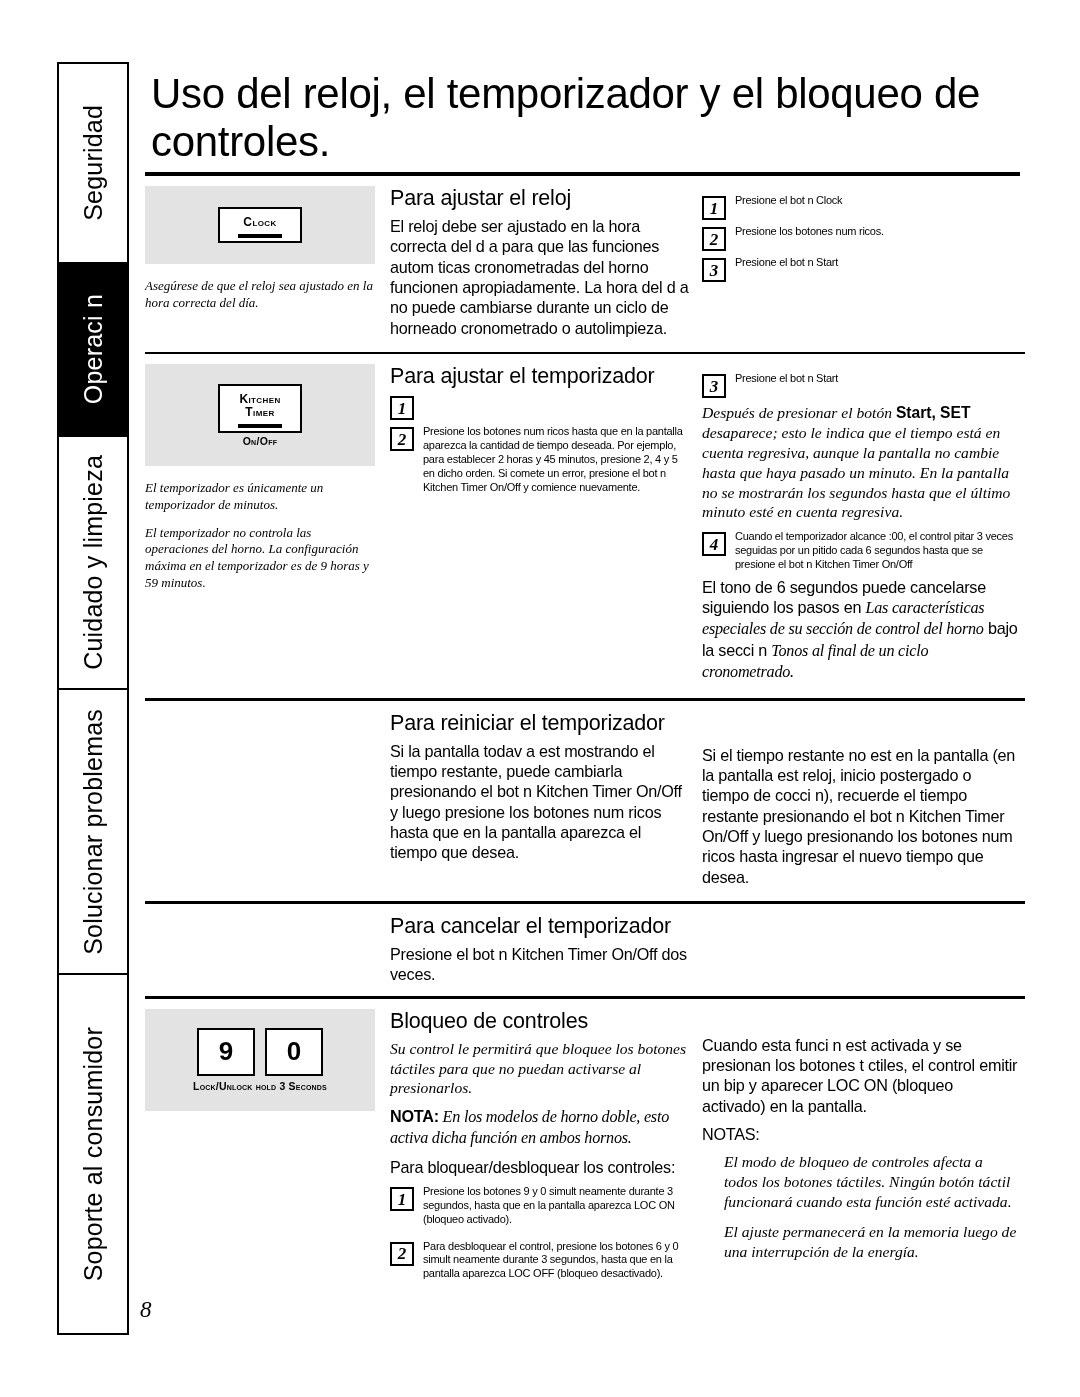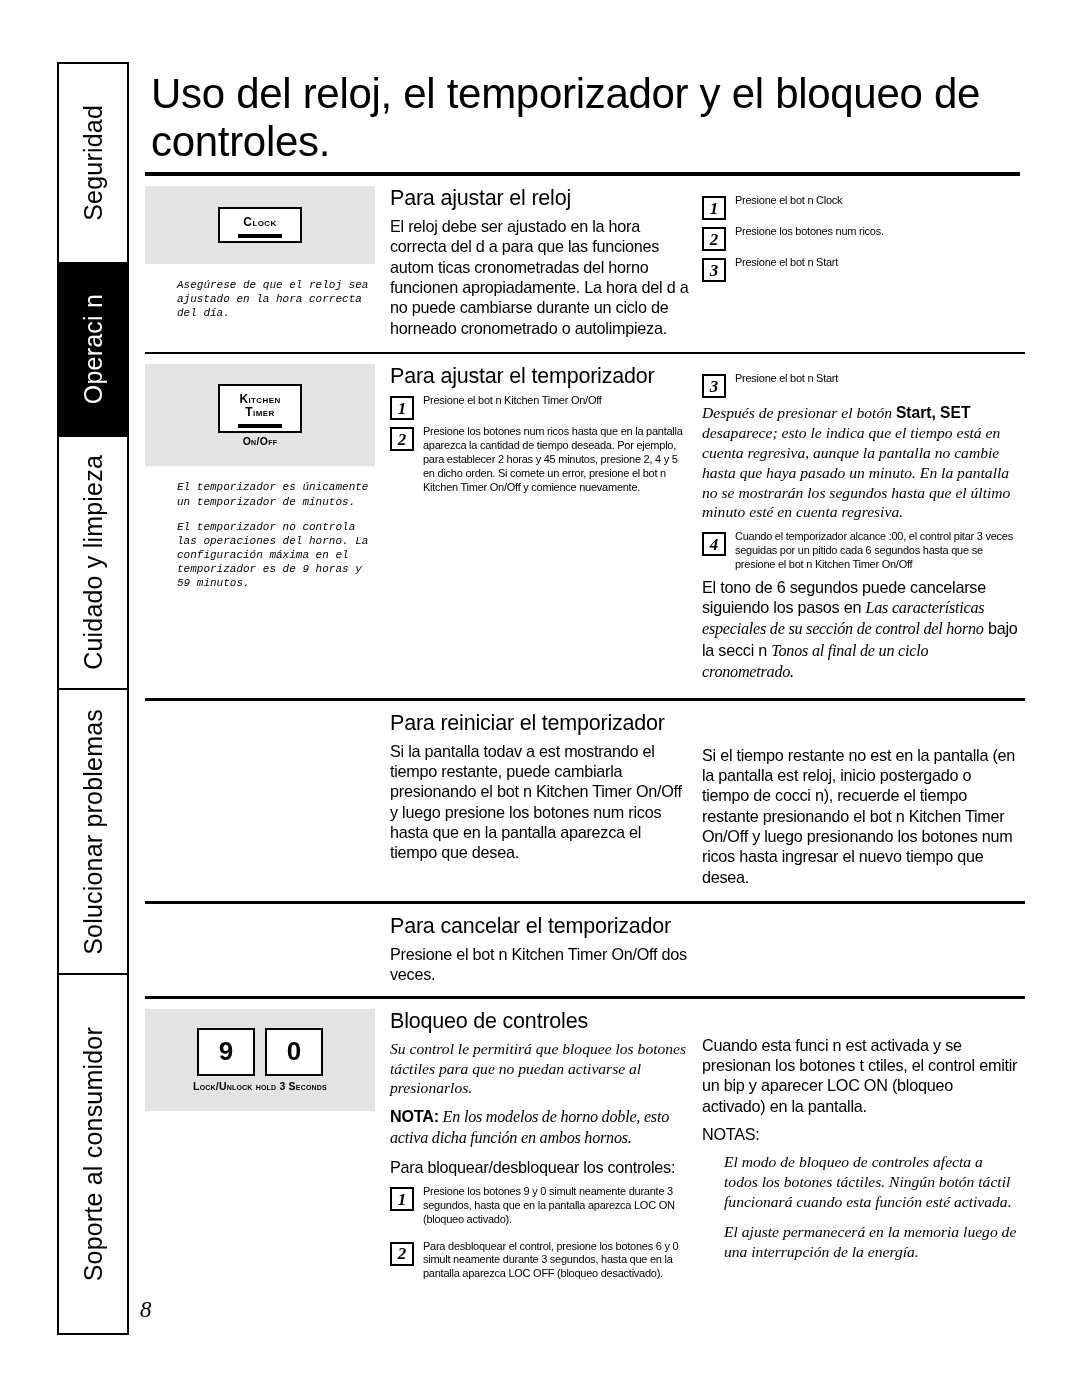--- a/index.html
+++ b/index.html
@@ -97,26 +97,25 @@
   }
   .btnbox .underbar {
     height: 4px; background: #000; margin-top: 5px;
   }
   .onoff {
     font-size: 10.5px; font-weight: bold;
     font-variant: small-caps; letter-spacing: .3px;
     margin-top: 2px;
   }
   .ill-note {
-    font-family: Liberation Mono, monospace;
+    font-family: Liberation Serif, serif;
     font-style: italic;
-    font-size: 11px;
+    font-size: 13px;
     line-height: 1.28;
     margin-top: 14px;
-    margin-left: 32px;
   }
   .ill-note + .ill-note { margin-top: 11px; }
 
   h2.sub {
     font-size: 21.5px;
     font-weight: normal;
     letter-spacing: -.2px;
     margin-bottom: 5px;
   }
   p.body {
@@ -245,21 +244,20 @@
           <div class="onoff">On/Off</div>
         </div>
         <div class="ill-note">El temporizador es únicamente un temporizador de minutos.</div>
         <div class="ill-note">El temporizador no controla las operaciones del horno. La configuración máxima en el temporizador es de 9 horas y 59 minutos.</div>
       </div>
 
       <div class="col-mid">
         <h2 class="sub">Para ajustar el temporizador</h2>
         <div class="step">
           <div class="numbox">1</div>
-          <div class="steptext">Presione el bot n  Kitchen Timer On/Off</div>
         </div>
         <div class="step">
           <div class="numbox">2</div>
           <div class="steptext">Presione los botones num ricos hasta que en la pantalla aparezca la cantidad de tiempo deseada. Por ejemplo, para establecer 2 horas y 45 minutos, presione 2, 4 y 5 en dicho orden. Si comete un error, presione el bot n  Kitchen Timer On/Off y comience nuevamente.</div>
         </div>
       </div>
 
       <div class="col-right">
         <div class="gap-sm"></div>
         <div class="step">

